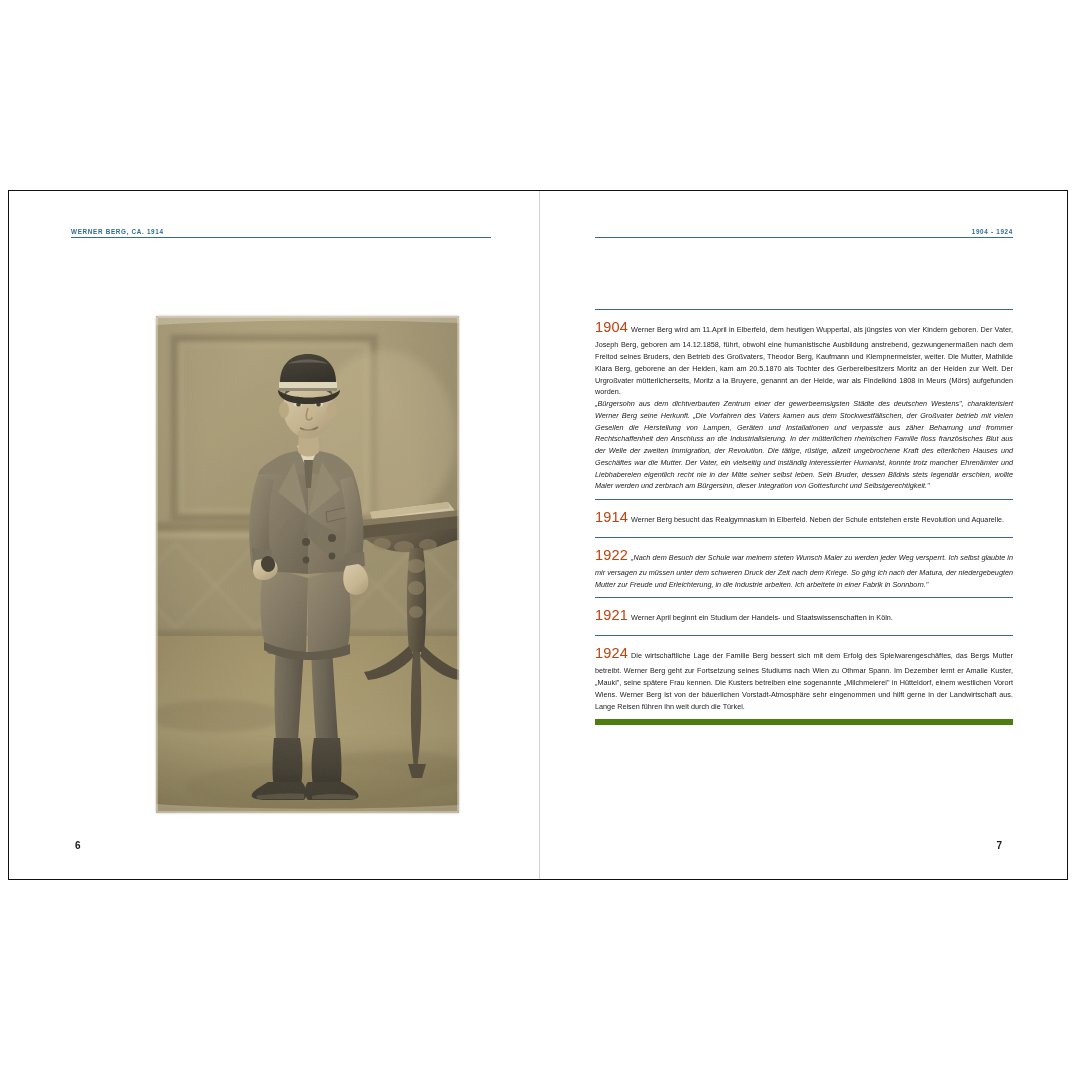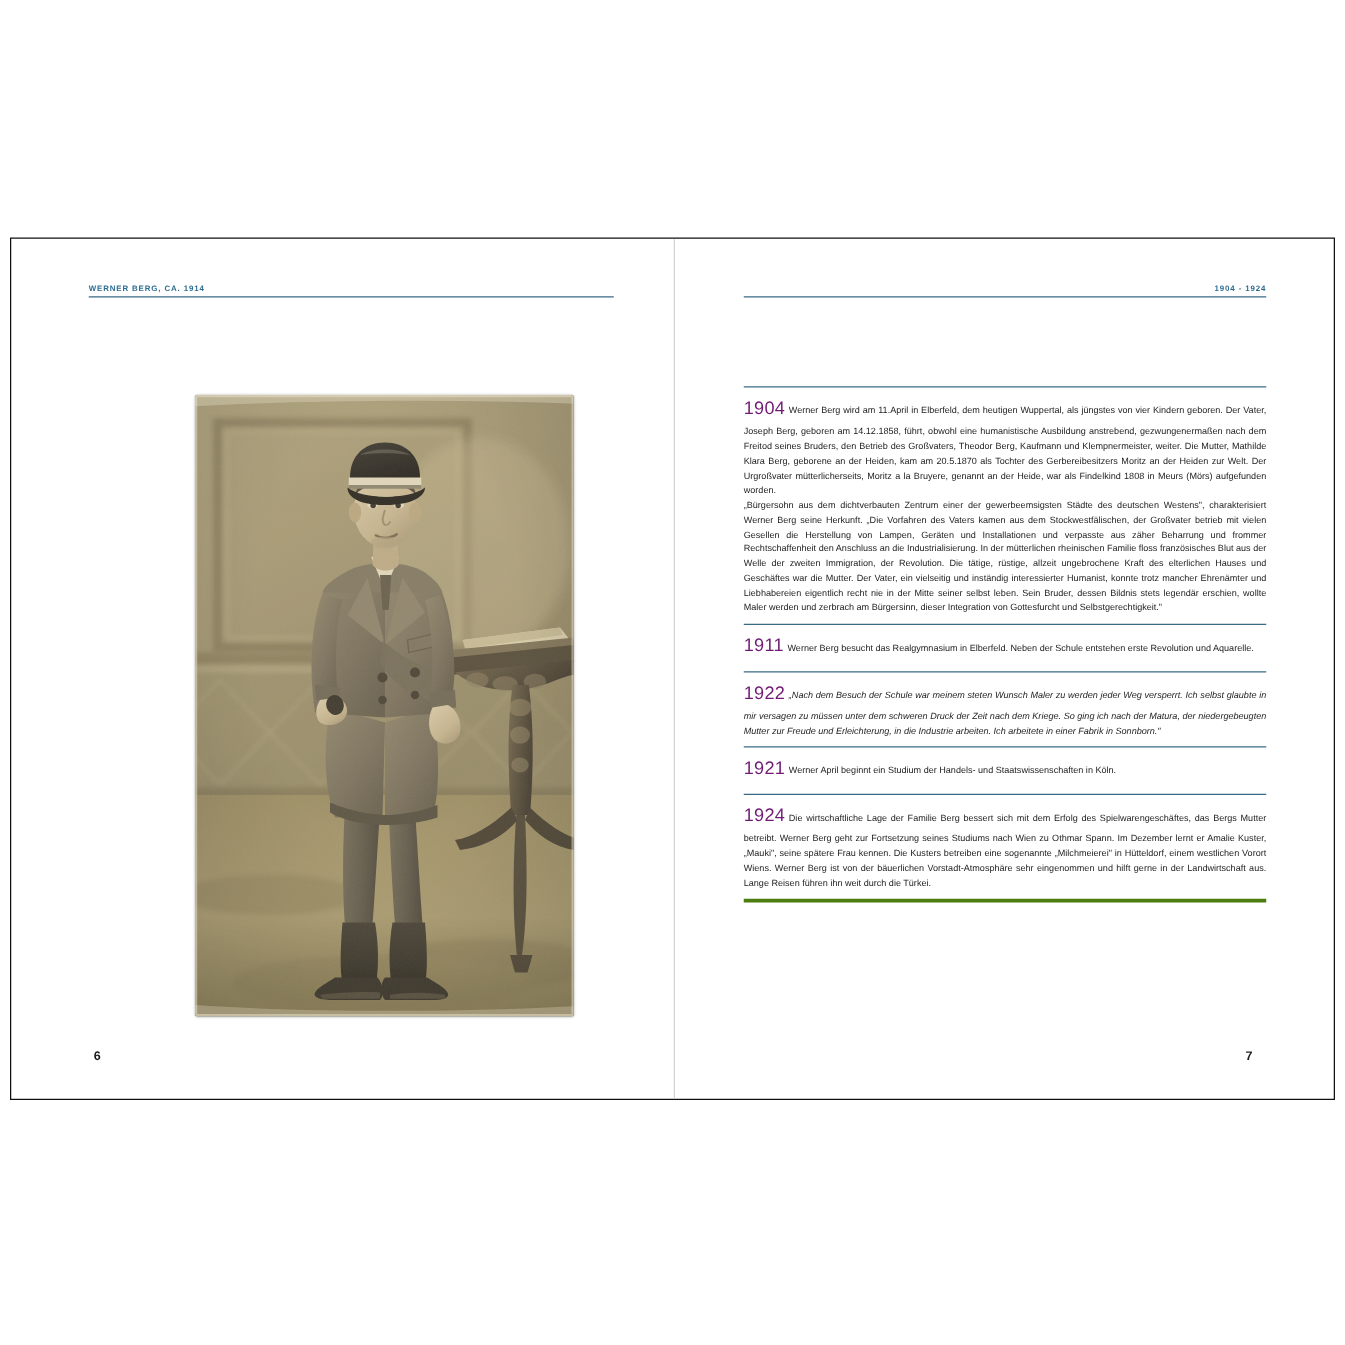--- a/index.html
+++ b/index.html
@@ -100,25 +100,25 @@
     position: absolute;
     left: 55px;
     right: 55px;
     top: 118px;
   }
 
   .entry {
     border-top: 1px solid #3a6a86;
     padding: 6px 0 7px 0;
   }
-  .entry:last-child { border-bottom: 3px solid #4d7c0f; }
+  .entry:last-child { border-bottom: 6px solid #4d7c0f; }
 
   .year {
     font-size: 14.5px;
-    color: #701a75;
+    color: #c2410c;
     letter-spacing: .2px;
     margin-right: 3px;
     vertical-align: -0.5px;
   }
 
   .body {
     font-size: 7.25px;
     line-height: 1.62;
     color: #1c1c1c;
     text-align: justify;
@@ -127,20 +127,21 @@
   }
 
   .quote {
     font-style: italic;
   }
   p.quote-block {
     font-size: 7.25px;
     line-height: 1.62;
     color: #1c1c1c;
     text-align: justify;
+    font-style: italic;
     margin: 0;
   }
 </style>
 </head>
 <body>
 
 <div id="spread">
 
   <div class="gutter"></div>
 
@@ -369,21 +370,21 @@
     <div class="runhead runhead-right">
       <span class="runhead-text">1904 - 1924</span>
     </div>
 
     <div id="chrono">
         <div class="entry">
           <p class="body"><span class="year">1904</span><span>Werner Berg wird am 11.April in Elberfeld, dem heutigen Wuppertal, als jüngstes von vier Kindern geboren. Der Vater, Joseph Berg, geboren am 14.12.1858, führt, obwohl eine humanistische Ausbildung anstrebend, gezwungenermaßen nach dem Freitod seines Bruders, den Betrieb des Großvaters, Theodor Berg, Kaufmann und Klempnermeister, weiter. Die Mutter, Mathilde Klara Berg, geborene an der Heiden, kam am 20.5.1870 als Tochter des Gerbereibesitzers Moritz an der Heiden zur Welt. Der Urgroßvater mütterlicherseits, Moritz a la Bruyere, genannt an der Heide, war als Findelkind 1808 in Meurs (Mörs) aufgefunden worden.</span></p>
           <p class="quote-block">„Bürgersohn aus dem dichtverbauten Zentrum einer der gewerbeemsigsten Städte des deutschen Westens", charakterisiert Werner Berg seine Herkunft. „Die Vorfahren des Vaters kamen aus dem Stockwestfälischen, der Großvater betrieb mit vielen Gesellen die Herstellung von Lampen, Geräten und Installationen und verpasste aus zäher Beharrung und frommer Rechtschaffenheit den Anschluss an die Industrialisierung. In der mütterlichen rheinischen Familie floss französisches Blut aus der Welle der zweiten Immigration, der Revolution. Die tätige, rüstige, allzeit ungebrochene Kraft des elterlichen Hauses und Geschäftes war die Mutter. Der Vater, ein vielseitig und inständig interessierter Humanist, konnte trotz mancher Ehrenämter und Liebhabereien eigentlich recht nie in der Mitte seiner selbst leben. Sein Bruder, dessen Bildnis stets legendär erschien, wollte Maler werden und zerbrach am Bürgersinn, dieser Integration von Gottesfurcht und Selbstgerechtigkeit."</p>
         </div>
         <div class="entry">
-          <p class="body"><span class="year">1911</span><span>Werner Berg besucht das Realgymnasium in Elberfeld. Neben der Schule entstehen erste Revolution und Aquarelle.</span></p>
+          <p class="body"><span class="year">1914</span><span>Werner Berg besucht das Realgymnasium in Elberfeld. Neben der Schule entstehen erste Revolution und Aquarelle.</span></p>
         </div>
         <div class="entry">
           <p class="body"><span class="year">1922</span><span class="quote">„Nach dem Besuch der Schule war meinem steten Wunsch Maler zu werden jeder Weg versperrt. Ich selbst glaubte in mir versagen zu müssen unter dem schweren Druck der Zeit nach dem Kriege. So ging ich nach der Matura, der niedergebeugten Mutter zur Freude und Erleichterung, in die Industrie arbeiten. Ich arbeitete in einer Fabrik in Sonnborn."</span></p>
         </div>
         <div class="entry">
           <p class="body"><span class="year">1921</span><span>Werner April beginnt ein Studium der Handels- und Staatswissenschaften in Köln.</span></p>
         </div>
         <div class="entry">
           <p class="body"><span class="year">1924</span><span>Die wirtschaftliche Lage der Familie Berg bessert sich mit dem Erfolg des Spielwarengeschäftes, das Bergs Mutter betreibt. Werner Berg geht zur Fortsetzung seines Studiums nach Wien zu Othmar Spann. Im Dezember lernt er Amalie Kuster, „Mauki", seine spätere Frau kennen. Die Kusters betreiben eine sogenannte „Milchmeierei" in Hütteldorf, einem westlichen Vorort Wiens. Werner Berg ist von der bäuerlichen Vorstadt-Atmosphäre sehr eingenommen und hilft gerne in der Landwirtschaft aus. Lange Reisen führen ihn weit durch die Türkei.</span></p>
         </div>

